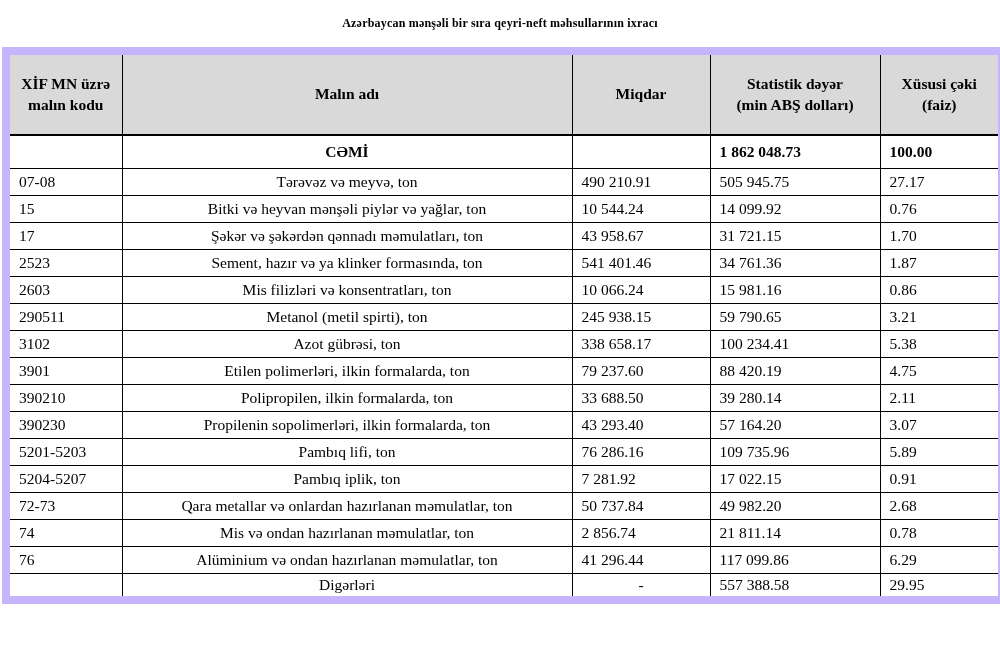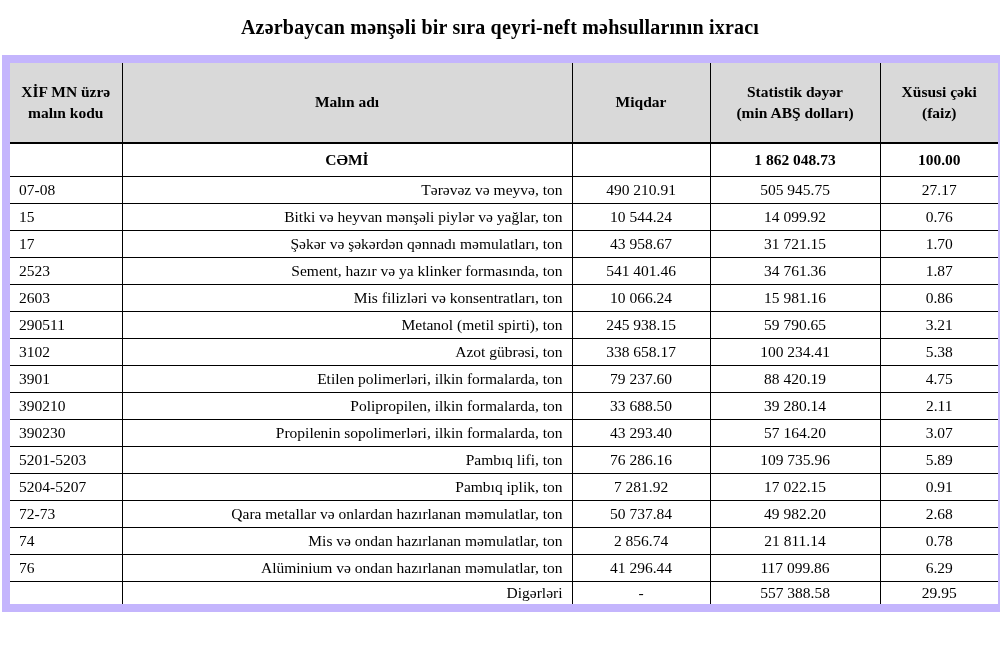--- a/index.html
+++ b/index.html
@@ -12,21 +12,21 @@
     color: #000000;
   }
   .page {
     width: 1000px;
     height: 660px;
     box-sizing: border-box;
     overflow: hidden;
   }
   .title {
     text-align: center;
-    font-size: 20px;
+    font-size: 12px;
     font-weight: bold;
     margin: 16px 0 16px 0;
     letter-spacing: 0.2px;
   }
   table.data-table {
     border-collapse: collapse;
     table-layout: fixed;
     width: 996px;
     margin: 0 2px;
     border: 8px solid #c4b5fd;
@@ -48,22 +48,22 @@
     line-height: 1.35;
     border-bottom: 2px solid #000000;
     padding: 2px 4px;
   }
   .data-table tbody td {
     height: 27px;
     padding: 1px 9px;
     vertical-align: middle;
   }
   td.code  { text-align: left; }
-  td.name  { text-align: right; padding-left: 11px; }
-  td.num   { text-align: center; }
+  td.name  { text-align: center; padding-left: 11px; }
+  td.num   { text-align: left; }
   td.center { text-align: center; }
   tr.total-row td.name {
     text-align: center;
     font-weight: bold;
     height: 33px;
     margin-left: 20px;
   }
   tr.total-row td {
     height: 33px;
   }

